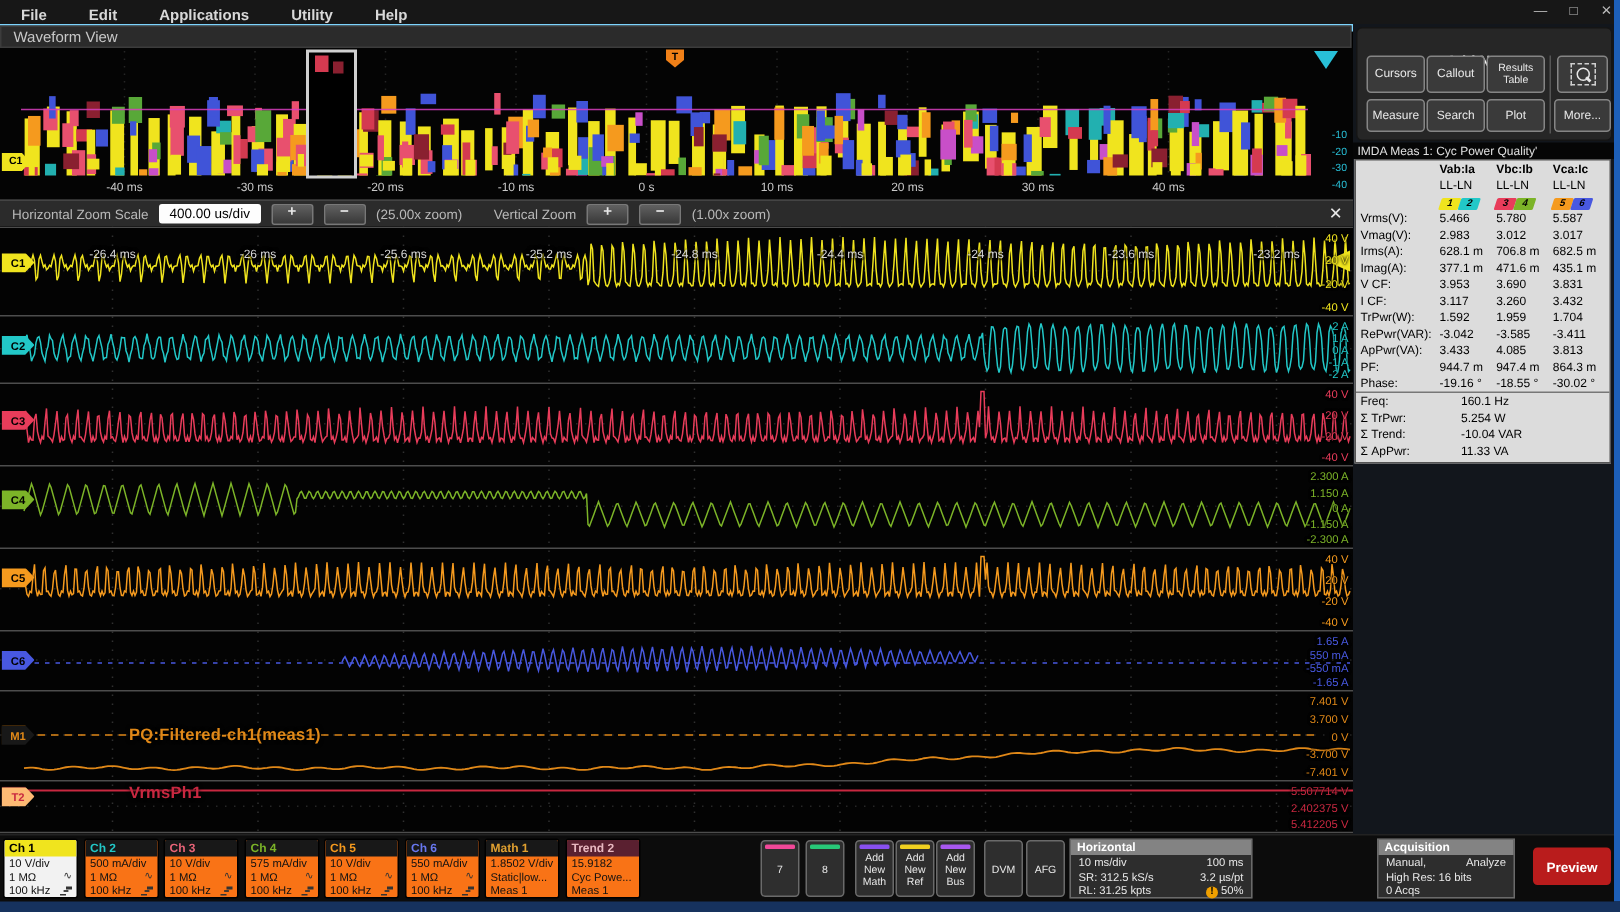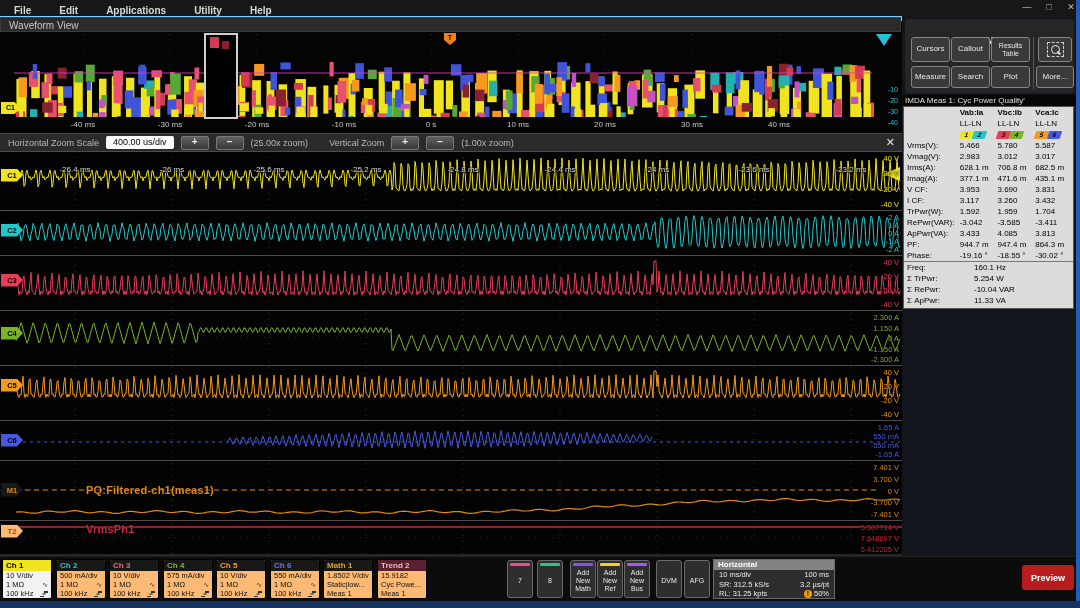--- a/index.html
+++ b/index.html
@@ -50,21 +50,21 @@
   .meas-table{position:absolute;left:1px;top:90px;width:171px;background:#dcdcdc;color:#000;font-size:8px;
               border:1px solid #555;box-sizing:border-box;padding-bottom:2px;}
   .mt-row{display:flex;height:11px;line-height:11px;}
   .mt-l{width:56px;padding-left:3px;box-sizing:border-box;white-space:nowrap;}
   .mt-v{width:38px;white-space:nowrap;}
   .mt-sum-divider{border-top:1px solid #777;}
   .pbadge{display:inline-block;width:13px;height:8px;margin-top:1px;transform:skewX(-18deg);
           color:#000;font-size:6.5px;font-weight:bold;text-align:center;line-height:8px;border-radius:1px;}
   
   .bottom-bar{position:absolute;left:0;top:556px;width:1080px;height:45px;background:#0c0c0c;border-top:1px solid #222;}
-  .ch-card{position:absolute;top:2px;width:50px;height:40px;background:#fdba74;border-radius:2px;overflow:hidden;
+  .ch-card{position:absolute;top:2px;width:50px;height:40px;background:#f97316;border-radius:2px;overflow:hidden;
            font-size:7.5px;color:#111;border:1px solid #000;box-sizing:border-box;}
   .ch-card .hdr{height:11px;font-size:8px;font-weight:bold;padding:1px 3px 0;box-sizing:border-box;background:#181818;}
   .ch-card .ln{padding:0 3px;height:9px;line-height:9px;display:flex;justify-content:space-between;align-items:center;}
   .sm-btn{position:absolute;top:3px;width:26px;height:38px;background:#2e2e2e;border:1px solid #6a6a6a;border-radius:3px;
           color:#e8e8e8;font-size:7px;display:flex;align-items:center;justify-content:center;text-align:center;
           line-height:1.15;box-sizing:border-box;padding:6px 1px 2px;}
   .sm-stripe{position:absolute;left:2px;right:2px;top:2px;height:3px;border-radius:1px;}
   .bpanel{position:absolute;top:2px;height:40px;background:#2d2d2d;border:1px solid #6a6a6a;box-sizing:border-box;}
   .bpanel .ph{height:10px;background:#838383;color:#fff;font-size:8px;font-weight:bold;line-height:10px;padding-left:4px;}
   .bpanel .pr{display:flex;justify-content:space-between;color:#e8e8e8;font-size:7.5px;line-height:9.5px;padding:0 5px;}
@@ -553,21 +553,21 @@
       <span class="scale-label" style="color: rgb(72, 88, 224); top: 300px;">-1.65 A</span>
       <div class="ch-badge outline" style="top: 332.5px; background: rgb(24, 24, 24); color: rgb(224, 136, 24); filter: drop-shadow(rgb(224, 136, 24) 0px 0px 1px);">M1</div>
       <span class="scale-label" style="color: rgb(224, 136, 24); top: 313px;">7.401 V</span>
       <span class="scale-label" style="color: rgb(224, 136, 24); top: 324.75px;">3.700 V</span>
       <span class="scale-label" style="color: rgb(224, 136, 24); top: 336.5px;">0 V</span>
       <span class="scale-label" style="color: rgb(224, 136, 24); top: 348.25px;">-3.700 V</span>
       <span class="scale-label" style="color: rgb(224, 136, 24); top: 360px;">-7.401 V</span>
       <span class="trace-label" style="color: rgb(224, 136, 24); left: 86px; top: 333px;">PQ:Filtered-ch1(meas1)</span>
       <div class="ch-badge outline" style="top: 373.5px; background: #fdba74; color: rgb(200, 40, 64); filter: drop-shadow(rgb(200, 40, 64) 0px 0px 1px);">T2</div>
       <span class="scale-label" style="color: rgb(200, 40, 64); top: 373px;">5.507714 V</span>
-      <span class="scale-label" style="color: rgb(200, 40, 64); top: 384px;">7.648697 V</span>
+      <span class="scale-label" style="color: rgb(200, 40, 64); top: 384px;">2.402375 V</span>
       <span class="scale-label" style="color: rgb(200, 40, 64); top: 395px;">5.412205 V</span>
       <span class="trace-label" style="color: rgb(200, 40, 64); left: 86px; top: 372px;">VrmsPh1</span>
     </div>
 
   <div class="right-panel">
     <div class="addnew">
       <div class="addnew-title">Add New...</div>
       <span id="addnew-buttons"><div class="an-btn" style="left: 6px; top: 18px; width: 37px; height: 23px;">Cursors</div><div class="an-btn" style="left: 46px; top: 18px; width: 37px; height: 23px;">Callout</div><div class="an-btn" style="left: 86px; top: 18px; width: 37px; height: 23px; font-size: 7px;">Results Table</div><div class="an-btn" style="left: 6px; top: 47px; width: 37px; height: 20px;">Measure</div><div class="an-btn" style="left: 46px; top: 47px; width: 37px; height: 20px;">Search</div><div class="an-btn" style="left: 86px; top: 47px; width: 37px; height: 20px;">Plot</div></span>
       <div class="an-divider"></div>
       <div class="an-btn" style="left:133px;top:18px;width:32px;height:23px;">
@@ -665,21 +665,21 @@
         </div>
         <div class="mt-row mt-sum-divider">
           <span class="mt-l">Freq:</span>
           <span style="padding-left: 14px;">160.1 Hz</span>
         </div>
         <div class="mt-row">
           <span class="mt-l">Σ TrPwr:</span>
           <span style="padding-left: 14px;">5.254 W</span>
         </div>
         <div class="mt-row">
-          <span class="mt-l">Σ RePwr:</span>
+          <span class="mt-l">Σ Trend:</span>
           <span style="padding-left: 14px;">-10.04 VAR</span>
         </div>
         <div class="mt-row">
           <span class="mt-l">Σ ApPwr:</span>
           <span style="padding-left: 14px;">11.33 VA</span>
         </div>
       </div>
   </div>
 
   <div class="bottom-bar" id="bottom-bar">
@@ -807,17 +807,32 @@
         </div>
         <div class="pr">
           <span>SR: 312.5 kS/s</span>
           <span>3.2 µs/pt</span>
         </div>
         <div class="pr">
           <span>RL: 31.25 kpts</span>
           <span><span class="warn">!</span>50%</span>
         </div>
       </div>
+      <div class="bpanel" style="left: 918px; width: 92px;">
+        <div class="ph">Acquisition</div>
+        <div class="pr">
+          <span>Manual,</span>
+          <span>Analyze</span>
+        </div>
+        <div class="pr">
+          <span>High Res: 16 bits</span>
+          <span></span>
+        </div>
+        <div class="pr">
+          <span>0 Acqs</span>
+          <span></span>
+        </div>
+      </div>
     </div>
 
   <div class="desktop-edge"></div>
   <div class="bottom-strip"></div>
 </div>
 
 </body></html>

